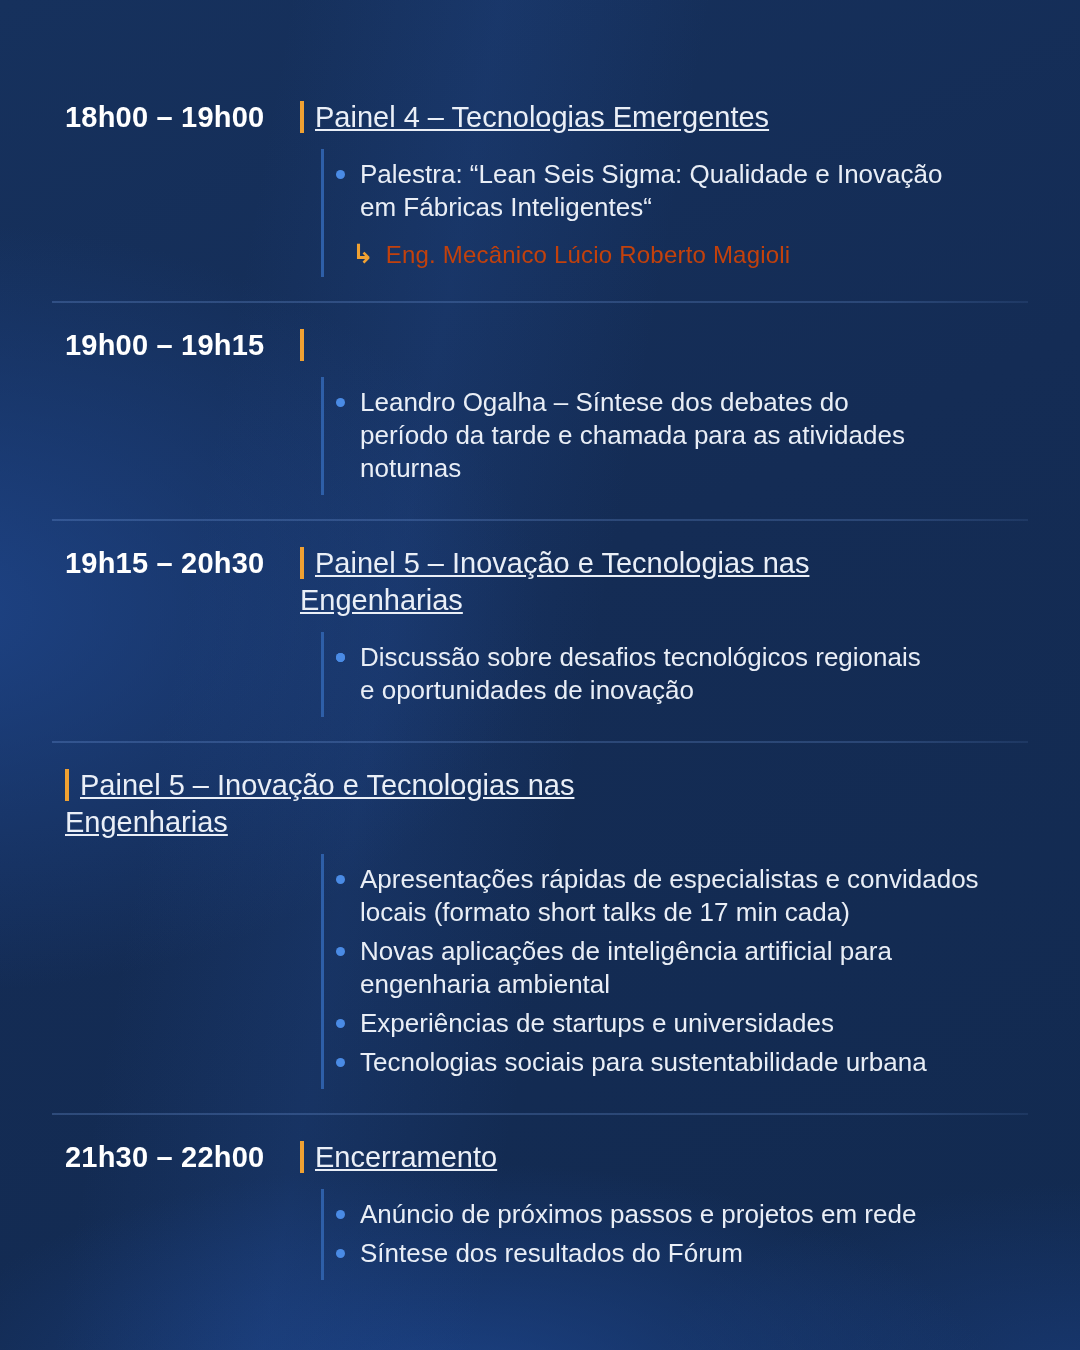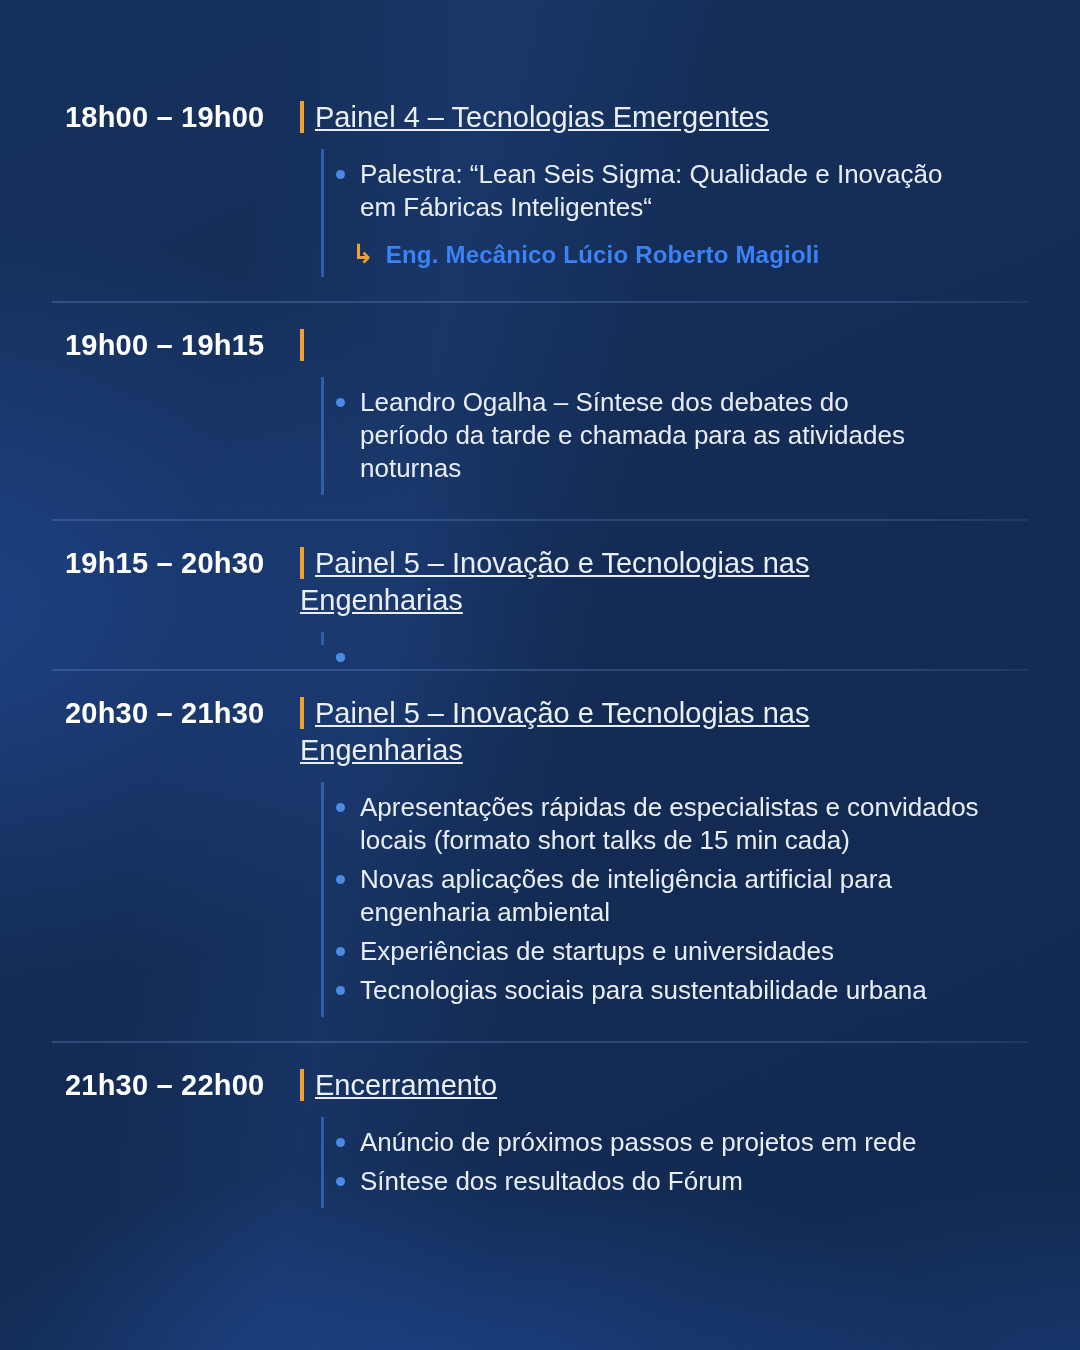--- a/index.html
+++ b/index.html
@@ -61,21 +61,21 @@
   .bullet-text { white-space: pre-line; }
   .speaker-row {
     display: flex; align-items: baseline; gap: 12px;
     padding-left: 28px;
     margin: 15px 0 3px 0;
   }
   .arrow {
     color: #f0a132; font-size: 26px; font-weight: 700; line-height: 30px;
   }
   .speaker-name {
-    font-size: 24px; font-weight: 700; color: #3b82f6; line-height: 30px;
+    font-size: 24px; font-weight: 400; color: #c2410c; line-height: 30px;
     letter-spacing: 0.2px;
     text-align: right;
   }
   .divider {
     height: 2px;
     margin: 24px 0;
     background: linear-gradient(to right, rgba(108,148,214,0.30) 0%, rgba(108,148,214,0.26) 85%, rgba(108,148,214,0.12) 100%);
   }
 </style>
 </head>
@@ -116,34 +116,34 @@
   <div class="divider"></div>
 
   <div class="sec">
     <div class="sec-header">
       <div class="time">19h15 – 20h30</div>
       <h2 class="title"><span class="accent-bar"></span><span class="title-text">Painel 5 – Inovação e Tecnologias nas Engenharias</span></h2>
     </div>
     <div class="bullets">
   <div class="bullet-item"><span class="bullet-dot"></span></div>
 
-  <div class="bullet-item"><span class="bullet-dot"></span></div>
+  <div class="bullet-item"><span class="bullet-dot"></span><span class="bullet-text">Discussão sobre desafios tecnológicos regionais
+e oportunidades de inovação</span></div>
 </div>
   </div>
 
   <div class="divider"></div>
 
   <div class="sec">
     <div class="sec-header">
-      <div class="time">20h30 – 21h30</div>
       <h2 class="title"><span class="accent-bar"></span><span class="title-text">Painel 5 – Inovação e Tecnologias nas Engenharias</span></h2>
     </div>
     <div class="bullets">
   <div class="bullet-item"><span class="bullet-dot"></span><span class="bullet-text">Apresentações rápidas de especialistas e convidados
-locais (formato short talks de 15 min cada)</span></div>
+locais (formato short talks de 17 min cada)</span></div>
 
   <div class="bullet-item"><span class="bullet-dot"></span><span class="bullet-text">Novas aplicações de inteligência artificial para
 engenharia ambiental</span></div>
 
   <div class="bullet-item"><span class="bullet-dot"></span><span class="bullet-text">Experiências de startups e universidades</span></div>
 
   <div class="bullet-item"><span class="bullet-dot"></span><span class="bullet-text">Tecnologias sociais para sustentabilidade urbana</span></div>
 </div>
   </div>
 

